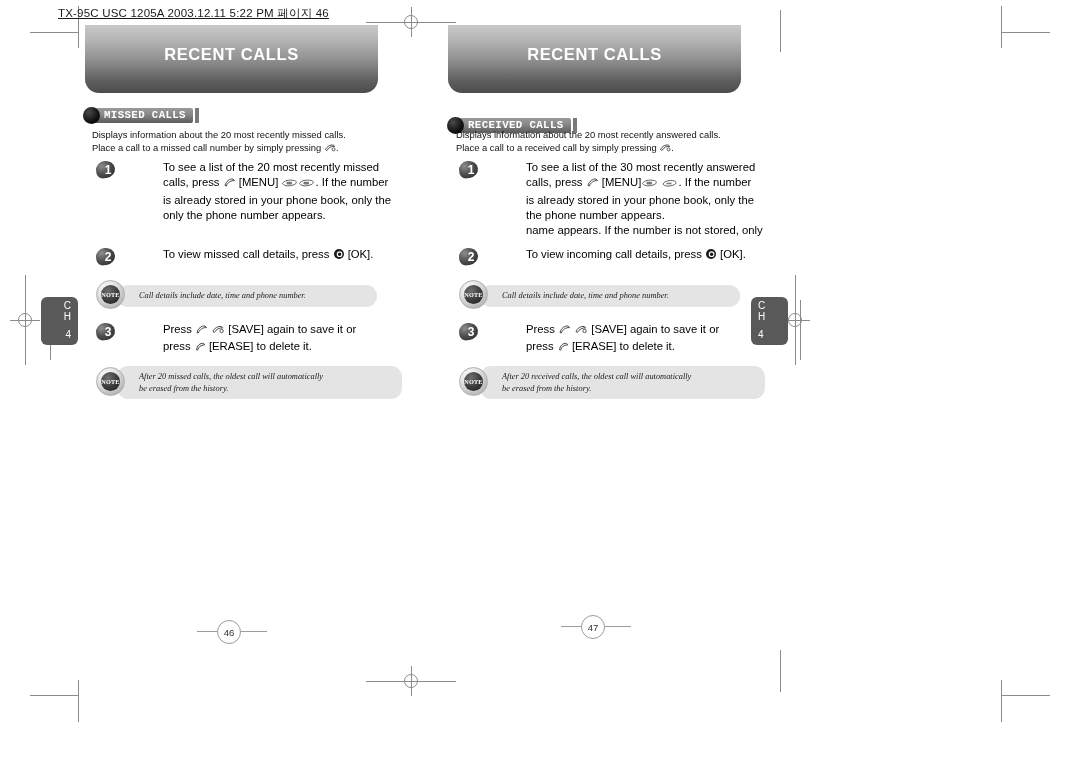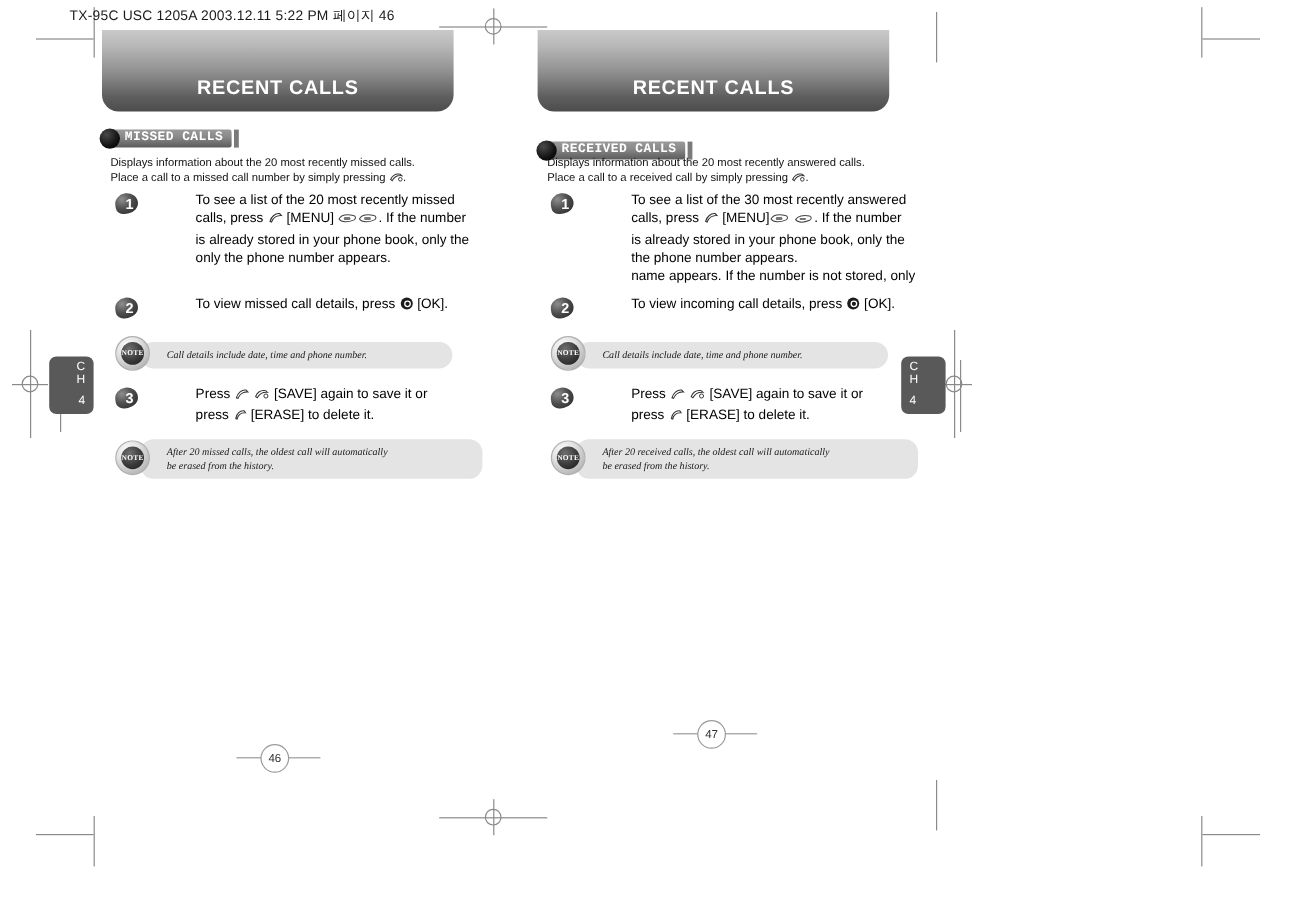--- a/index.html
+++ b/index.html
@@ -24,28 +24,28 @@
   }
   .regmark .vl{position:absolute;left:15px;top:0;width:1px;height:30px;background:#8a8a8a;}
   .regmark .hl{position:absolute;top:15px;left:0;height:1px;width:30px;background:#8a8a8a;}
   .reg-wide .hl{width:90px;left:-30px;}
   .reg-tallv .vl{height:90px;top:-30px;}
 
   
   .doc-header{
     position:absolute;left:58px;top:6px;
     font-size:11.5px;letter-spacing:.2px;color:#1a1a1a;
-    white-space:nowrap;font-family:"Liberation Sans", sans-serif;
+    white-space:nowrap;font-family:"Liberation Sans", sans-serif;text-decoration:underline;
   }
 
   .banner{
     position:absolute;top:25px;height:68px;width:293px;
     background:linear-gradient(to bottom,#c9c9c9 0%,#b9b9b9 18%,#8f8f8f 52%,#5e5e5e 82%,#4c4c4c 100%);
     border-radius:0 0 14px 14px;
-    display:flex;align-items:flex-end;justify-content:center;
+    display:flex;align-items:center;justify-content:center;
   }
   .banner-text{
     color:#fff;font-weight:bold;font-size:16.5px;letter-spacing:.6px;
     padding-bottom:10px;
   }
 
   
   .badge-row{position:absolute;display:flex;align-items:center;font-family:Liberation Mono, monospace;}
   .badge-dot{
     width:17px;height:17px;border-radius:50%;
@@ -426,18 +426,18 @@
       </div>
     </div>
   </div>
 
   <div class="chtab chtab-right" style="left:751px;top:297px;">
     <div class="ch">C</div>
     <div class="ch">H</div>
     <div class="num">4</div>
   </div>
 
-  <div class="pagenum" style="left:561px;top:600px;">
+  <div class="pagenum" style="left:561px;top:615px;">
     <div class="rule"></div>
     <div class="circ">47</div>
   </div>
 
 </div>
 
 </body></html>

